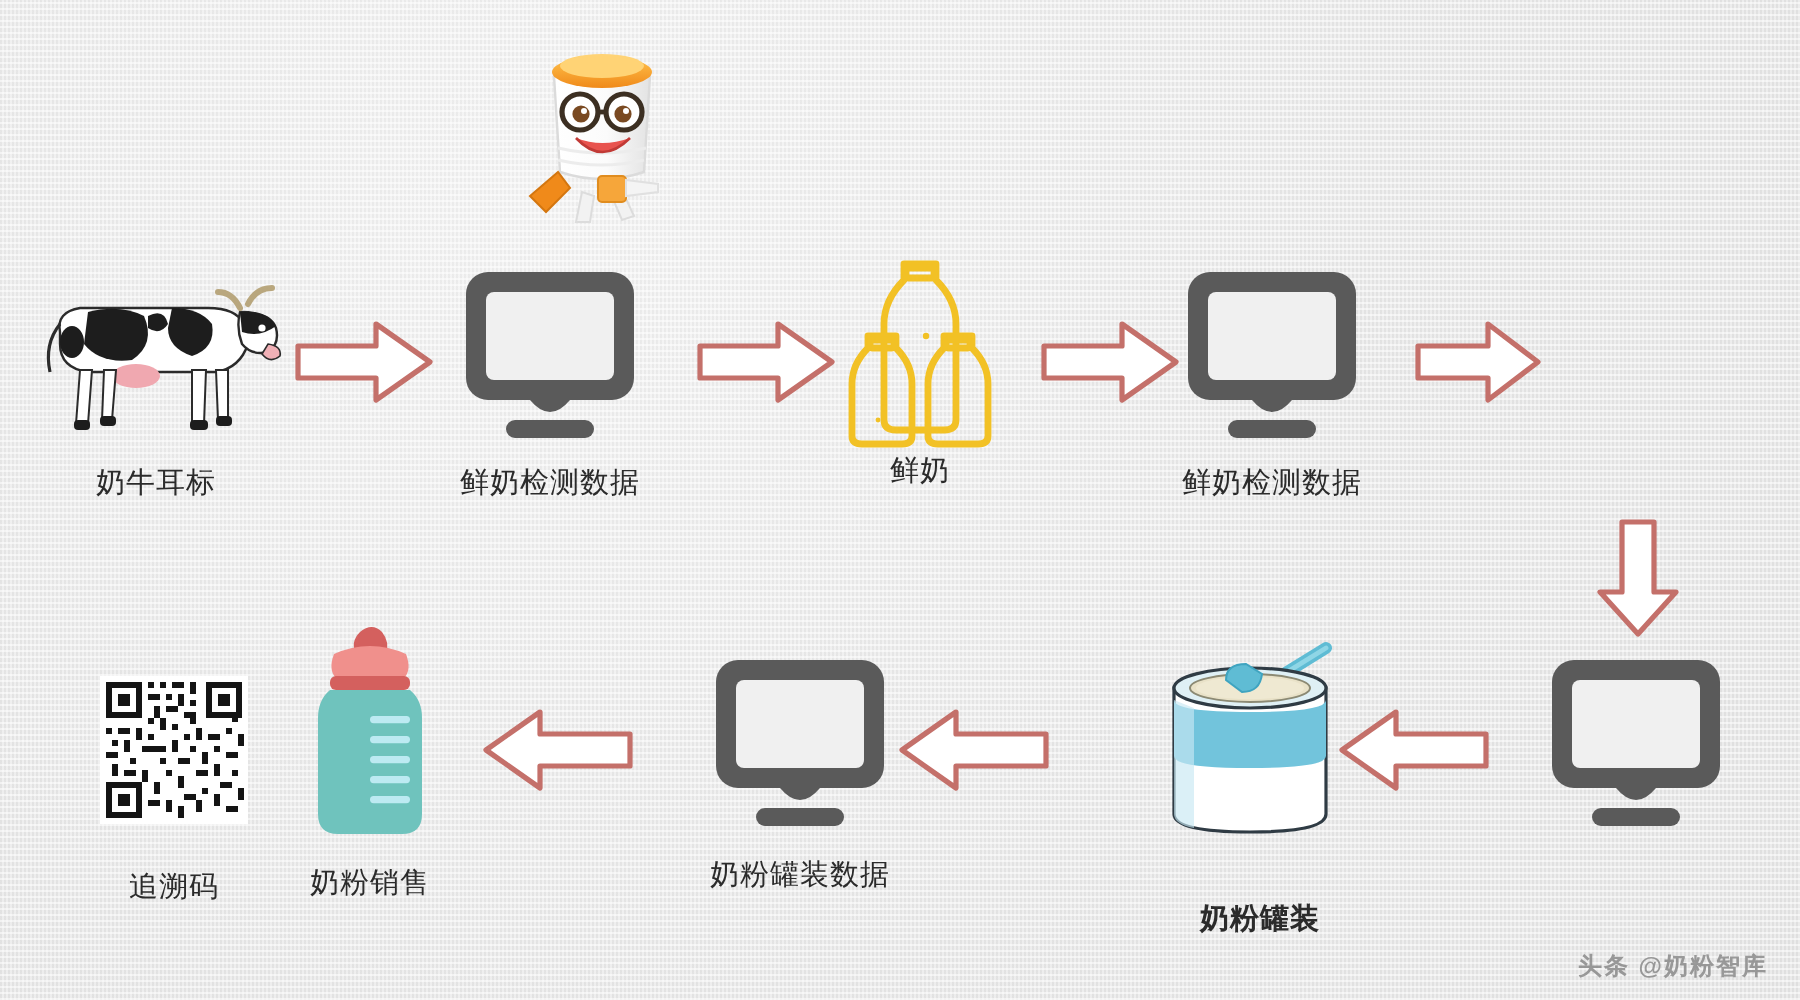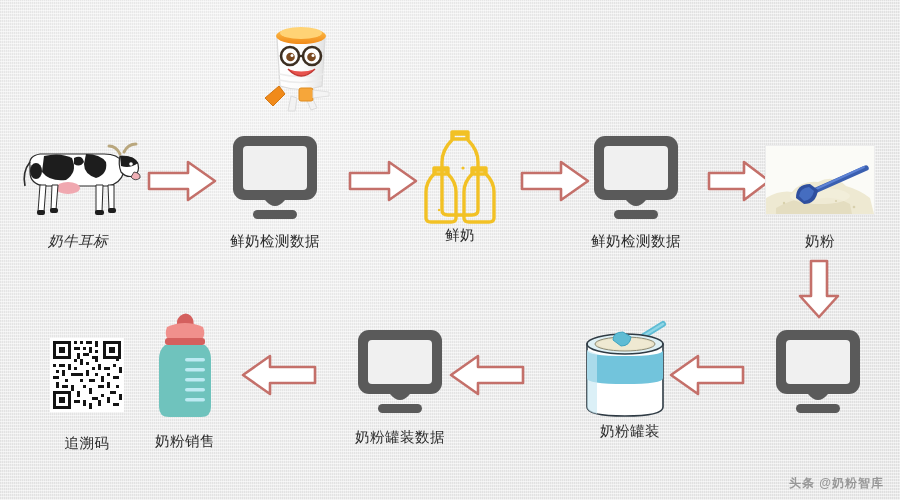--- a/index.html
+++ b/index.html
@@ -133,21 +133,21 @@
       <path d="M44 57 L43 82 L48 82 L50 57 Z" fill="#ffffff" stroke="#2b2b2b" stroke-width="1"></path>
       <path d="M88 57 L88 84 L94 84 L95 57 Z" fill="#ffffff" stroke="#2b2b2b" stroke-width="1"></path>
       <path d="M100 57 L101 82 L106 82 L106 57 Z" fill="#ffffff" stroke="#2b2b2b" stroke-width="1"></path>
       <rect x="29" y="82" width="8" height="5" rx="2" fill="#1d1d1d"></rect>
       <rect x="42" y="80" width="8" height="5" rx="2" fill="#1d1d1d"></rect>
       <rect x="87" y="82" width="9" height="5" rx="2" fill="#1d1d1d"></rect>
       <rect x="100" y="80" width="8" height="5" rx="2" fill="#1d1d1d"></rect>
 
       <path d="M22 34 Q14 44 17 58" stroke="#2b2b2b" stroke-width="1.6" fill="none"></path>
     </svg>
-    <div class="label" style="top:104px;font-style:italic;">奶牛耳标</div>
+    <div class="label" style="top:104px;">奶牛耳标</div>
   </div>
 
   <svg class="arrow" style="left:146px;top:158px;width:72px;height:46px;" viewBox="0 0 72 46">
     <path d="M3 15 L42 15 L42 4 L69 23 L42 42 L42 31 L3 31 Z" fill="#ffffff" stroke="#c4706a" stroke-width="2.6" stroke-linejoin="round"></path>
   </svg>
 
   <div class="node" style="left:205px;top:128px;width:140px;height:100px;">
     <svg viewBox="0 0 140 100" style="width:140px;height:100px;">
       <rect x="28" y="8" width="84" height="64" rx="11" fill="#5a5a5a"></rect>
       <rect x="38" y="18" width="64" height="44" rx="4" fill="#f0f0f0"></rect>
@@ -192,42 +192,20 @@
       <path d="M60 72 q10 12 20 0 Z" fill="#5a5a5a"></path>
       <rect x="48" y="82" width="44" height="9" rx="4.5" fill="#5a5a5a"></rect>
     </svg>
     <div class="label" style="top:104px;">鲜奶检测数据</div>
   </div>
 
   <svg class="arrow" style="left:706px;top:158px;width:66px;height:46px;" viewBox="0 0 66 46">
     <path d="M3 15 L38 15 L38 4 L63 23 L38 42 L38 31 L3 31 Z" fill="#ffffff" stroke="#c4706a" stroke-width="2.6" stroke-linejoin="round"></path>
   </svg>
 
-  <div class="node" style="left:760px;top:128px;width:120px;height:100px;">
-    <div class="photo" style="left:5px;top:17px;width:108px;height:68px;">
-      <svg viewBox="0 0 108 68" style="width:108px;height:68px;display:block;">
-        <rect x="0" y="0" width="108" height="68" fill="#fbfbf7"></rect>
-
-        <path d="M0 68 L0 52 Q14 44 26 46 Q36 34 52 36 Q68 28 80 40 Q94 44 104 52 L108 68 Z" fill="#eee9d2"></path>
-        <path d="M10 62 Q30 50 48 54 Q66 48 84 58 L86 68 L10 68 Z" fill="#e4ddc0"></path>
-        <ellipse cx="54" cy="50" rx="30" ry="8" fill="#f3efdd" opacity=".7"></ellipse>
-
-        <path d="M46 46 L100 22" stroke="#3a5fb0" stroke-width="5.5" stroke-linecap="round"></path>
-        <path d="M48 44 L98 21" stroke="#5d82d4" stroke-width="2" stroke-linecap="round"></path>
-
-        <path d="M30 52 Q30 38 44 38 L52 44 Q50 58 38 58 Z" fill="#2f4f9e"></path>
-        <path d="M33 50 Q34 42 43 41 L48 45 Q46 54 38 55 Z" fill="#456dc0"></path>
-
-        <circle cx="18" cy="57" r="1.2" fill="#d8d0ac"></circle>
-        <circle cx="70" cy="55" r="1.1" fill="#d8d0ac"></circle>
-        <circle cx="88" cy="61" r="1.3" fill="#d8d0ac"></circle>
-      </svg>
-    </div>
-    <div class="label" style="top:104px;">奶粉</div>
-  </div>
 
   <svg class="arrow" style="left:795px;top:258px;width:48px;height:62px;" viewBox="0 0 48 62">
     <path d="M16 3 L32 3 L32 38 L43 38 L24 59 L5 38 L16 38 Z" fill="#ffffff" stroke="#c4706a" stroke-width="2.6" stroke-linejoin="round"></path>
   </svg>
 
   <div class="node" style="left:22px;top:330px;width:130px;height:110px;">
     <svg viewBox="0 0 130 110" style="width:130px;height:110px;">
       <rect x="28" y="8" width="74" height="74" fill="#ffffff"></rect>
       <g fill="#141414">
 
@@ -358,21 +336,21 @@
 
       <path d="M32 38 L32 95 q0 5 10 7 L42 42 Z" fill="#c8e8f2" opacity=".65"></path>
 
       <ellipse cx="70" cy="32" rx="38" ry="10" fill="#dff0f5" stroke="#2f3b44" stroke-width="1.6"></ellipse>
       <ellipse cx="70" cy="32" rx="30" ry="7" fill="#e9e2c8" stroke="#8c8a74" stroke-width="1"></ellipse>
 
       <ellipse cx="70" cy="32" rx="27" ry="5.6" fill="#efe9d2"></ellipse>
 
       <path d="M58 28 q0 -8 10 -8 l8 5 q-1 9 -10 9 Z" fill="#5fbcd4" stroke="#3fa4c0" stroke-width="1"></path>
     </svg>
-    <div class="label" style="top:110px;">奶粉罐装</div>
+    <div class="label" style="top:138px;font-weight:bold;">奶粉罐装</div>
   </div>
 
   <div class="node" style="left:748px;top:322px;width:140px;height:100px;">
     <svg viewBox="0 0 140 100" style="width:140px;height:100px;">
       <rect x="28" y="8" width="84" height="64" rx="11" fill="#5a5a5a"></rect>
       <rect x="38" y="18" width="64" height="44" rx="4" fill="#f0f0f0"></rect>
       <path d="M60 72 q10 12 20 0 Z" fill="#5a5a5a"></path>
       <rect x="48" y="82" width="44" height="9" rx="4.5" fill="#5a5a5a"></rect>
     </svg>
   </div>

